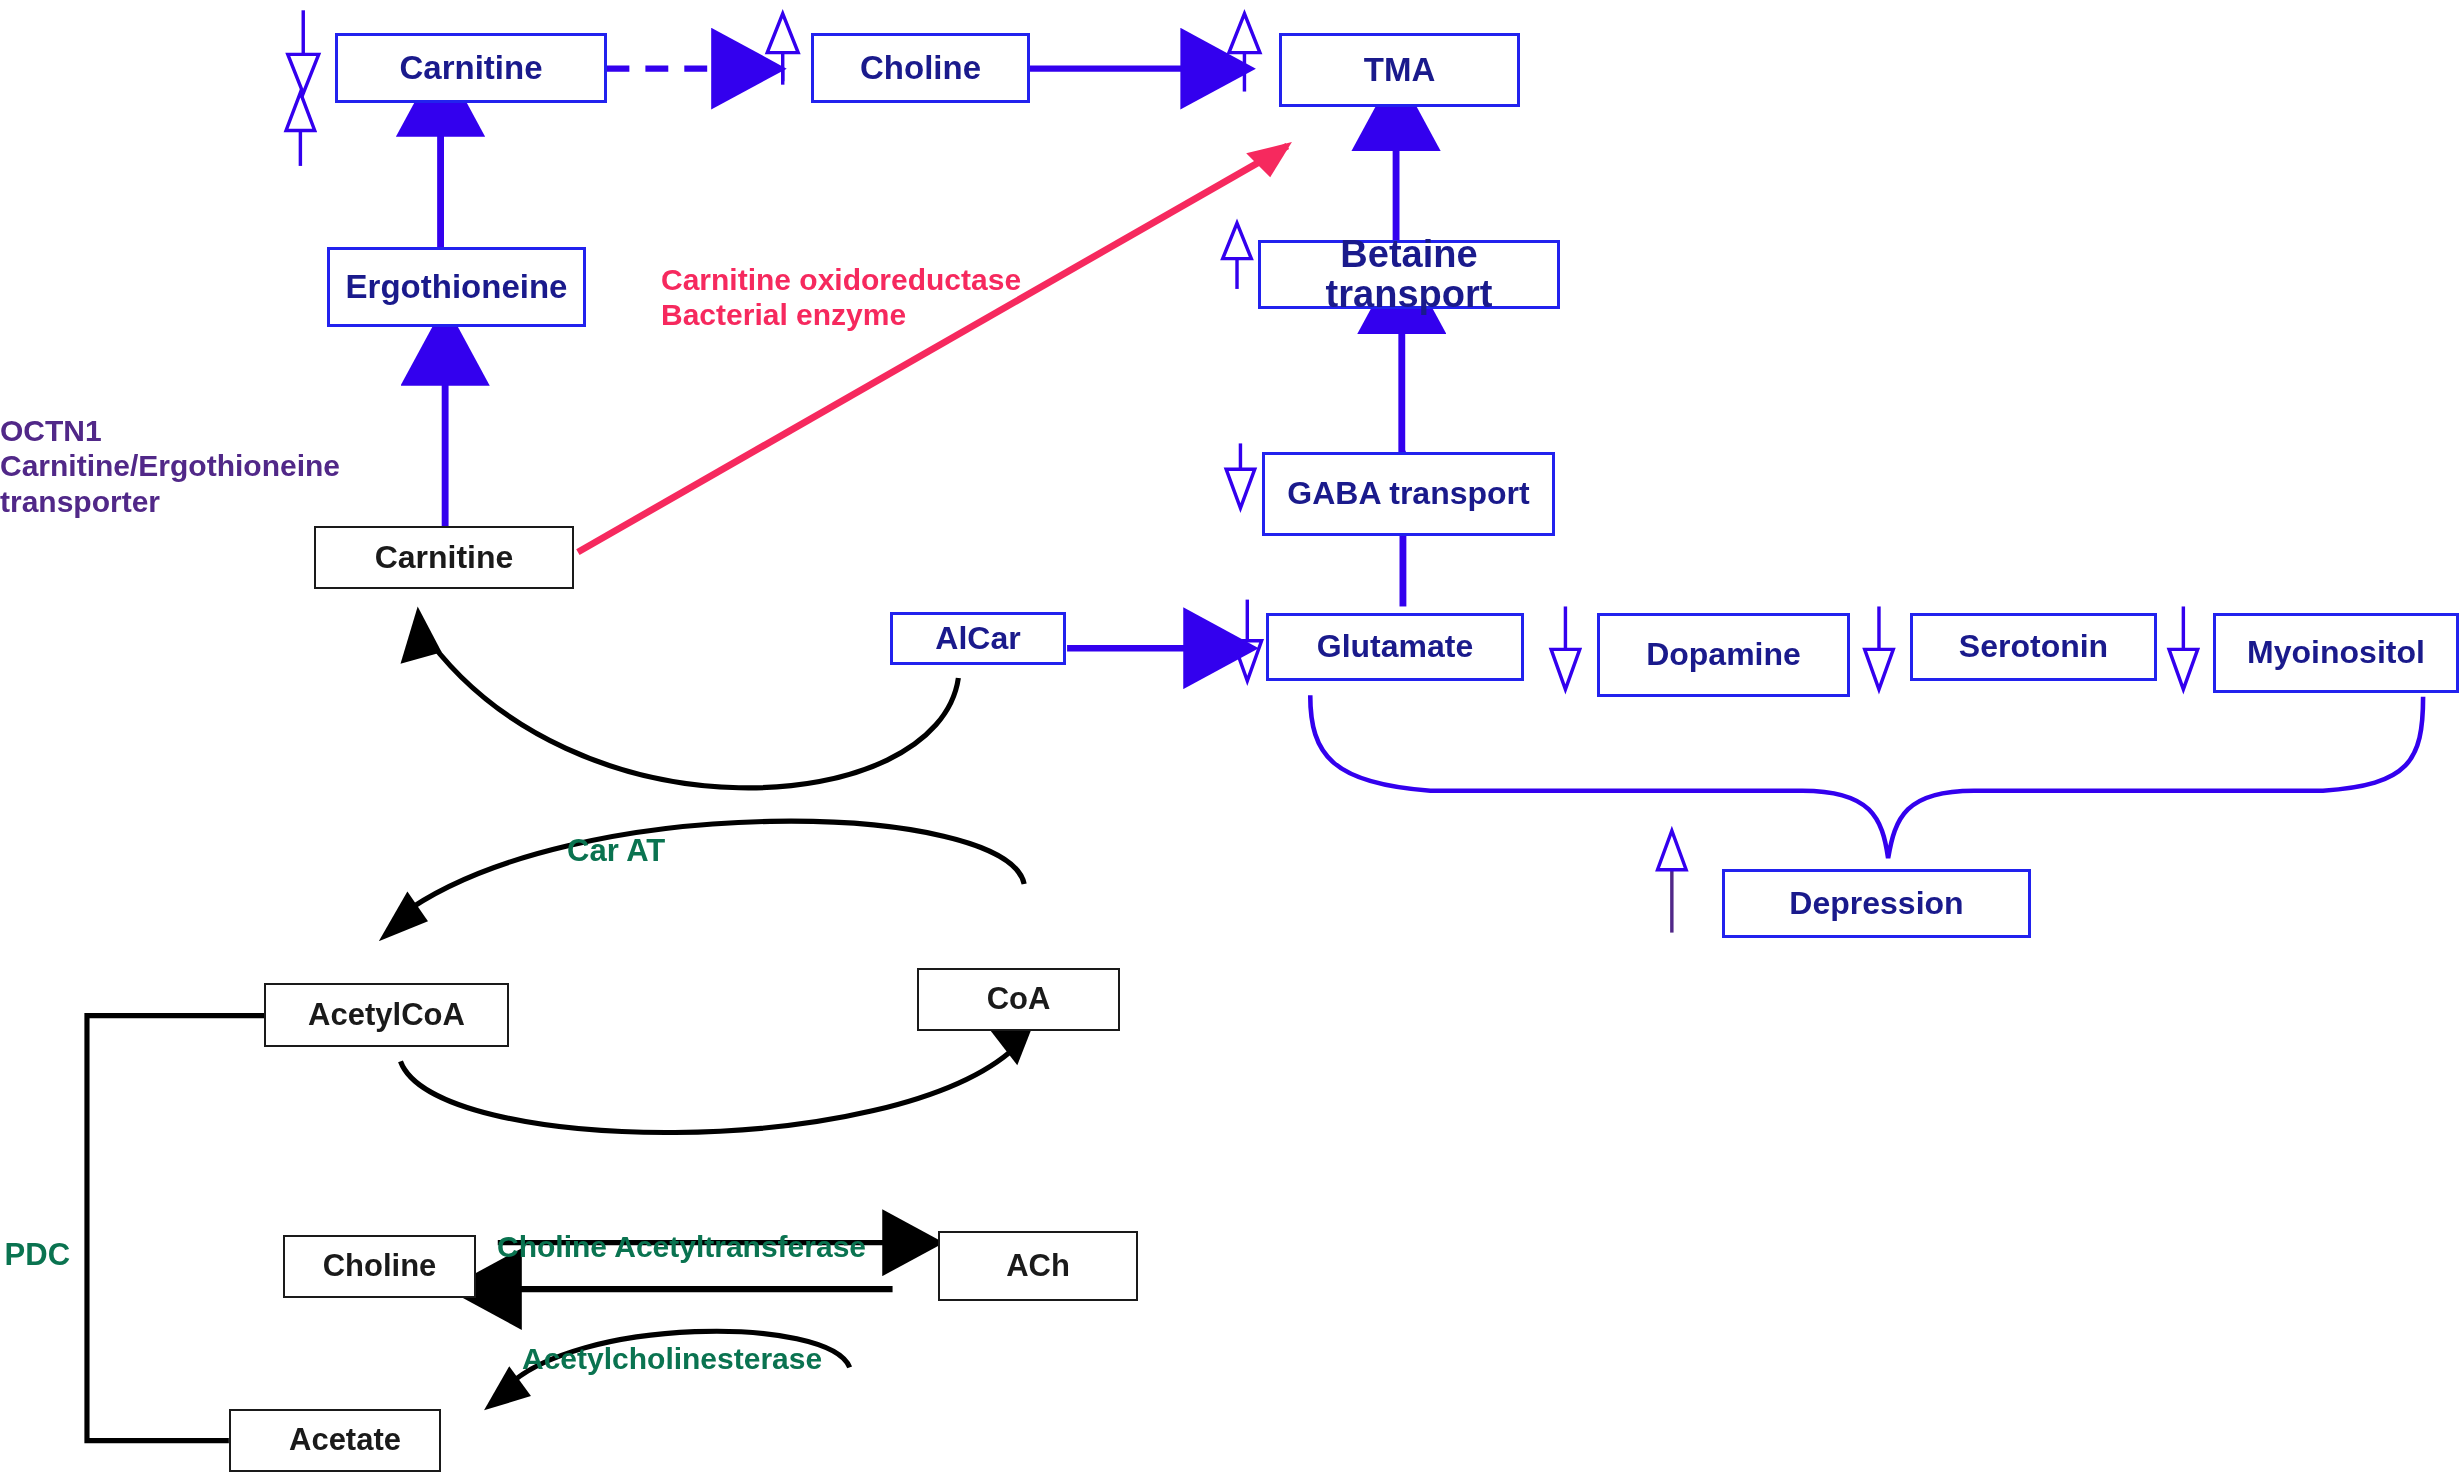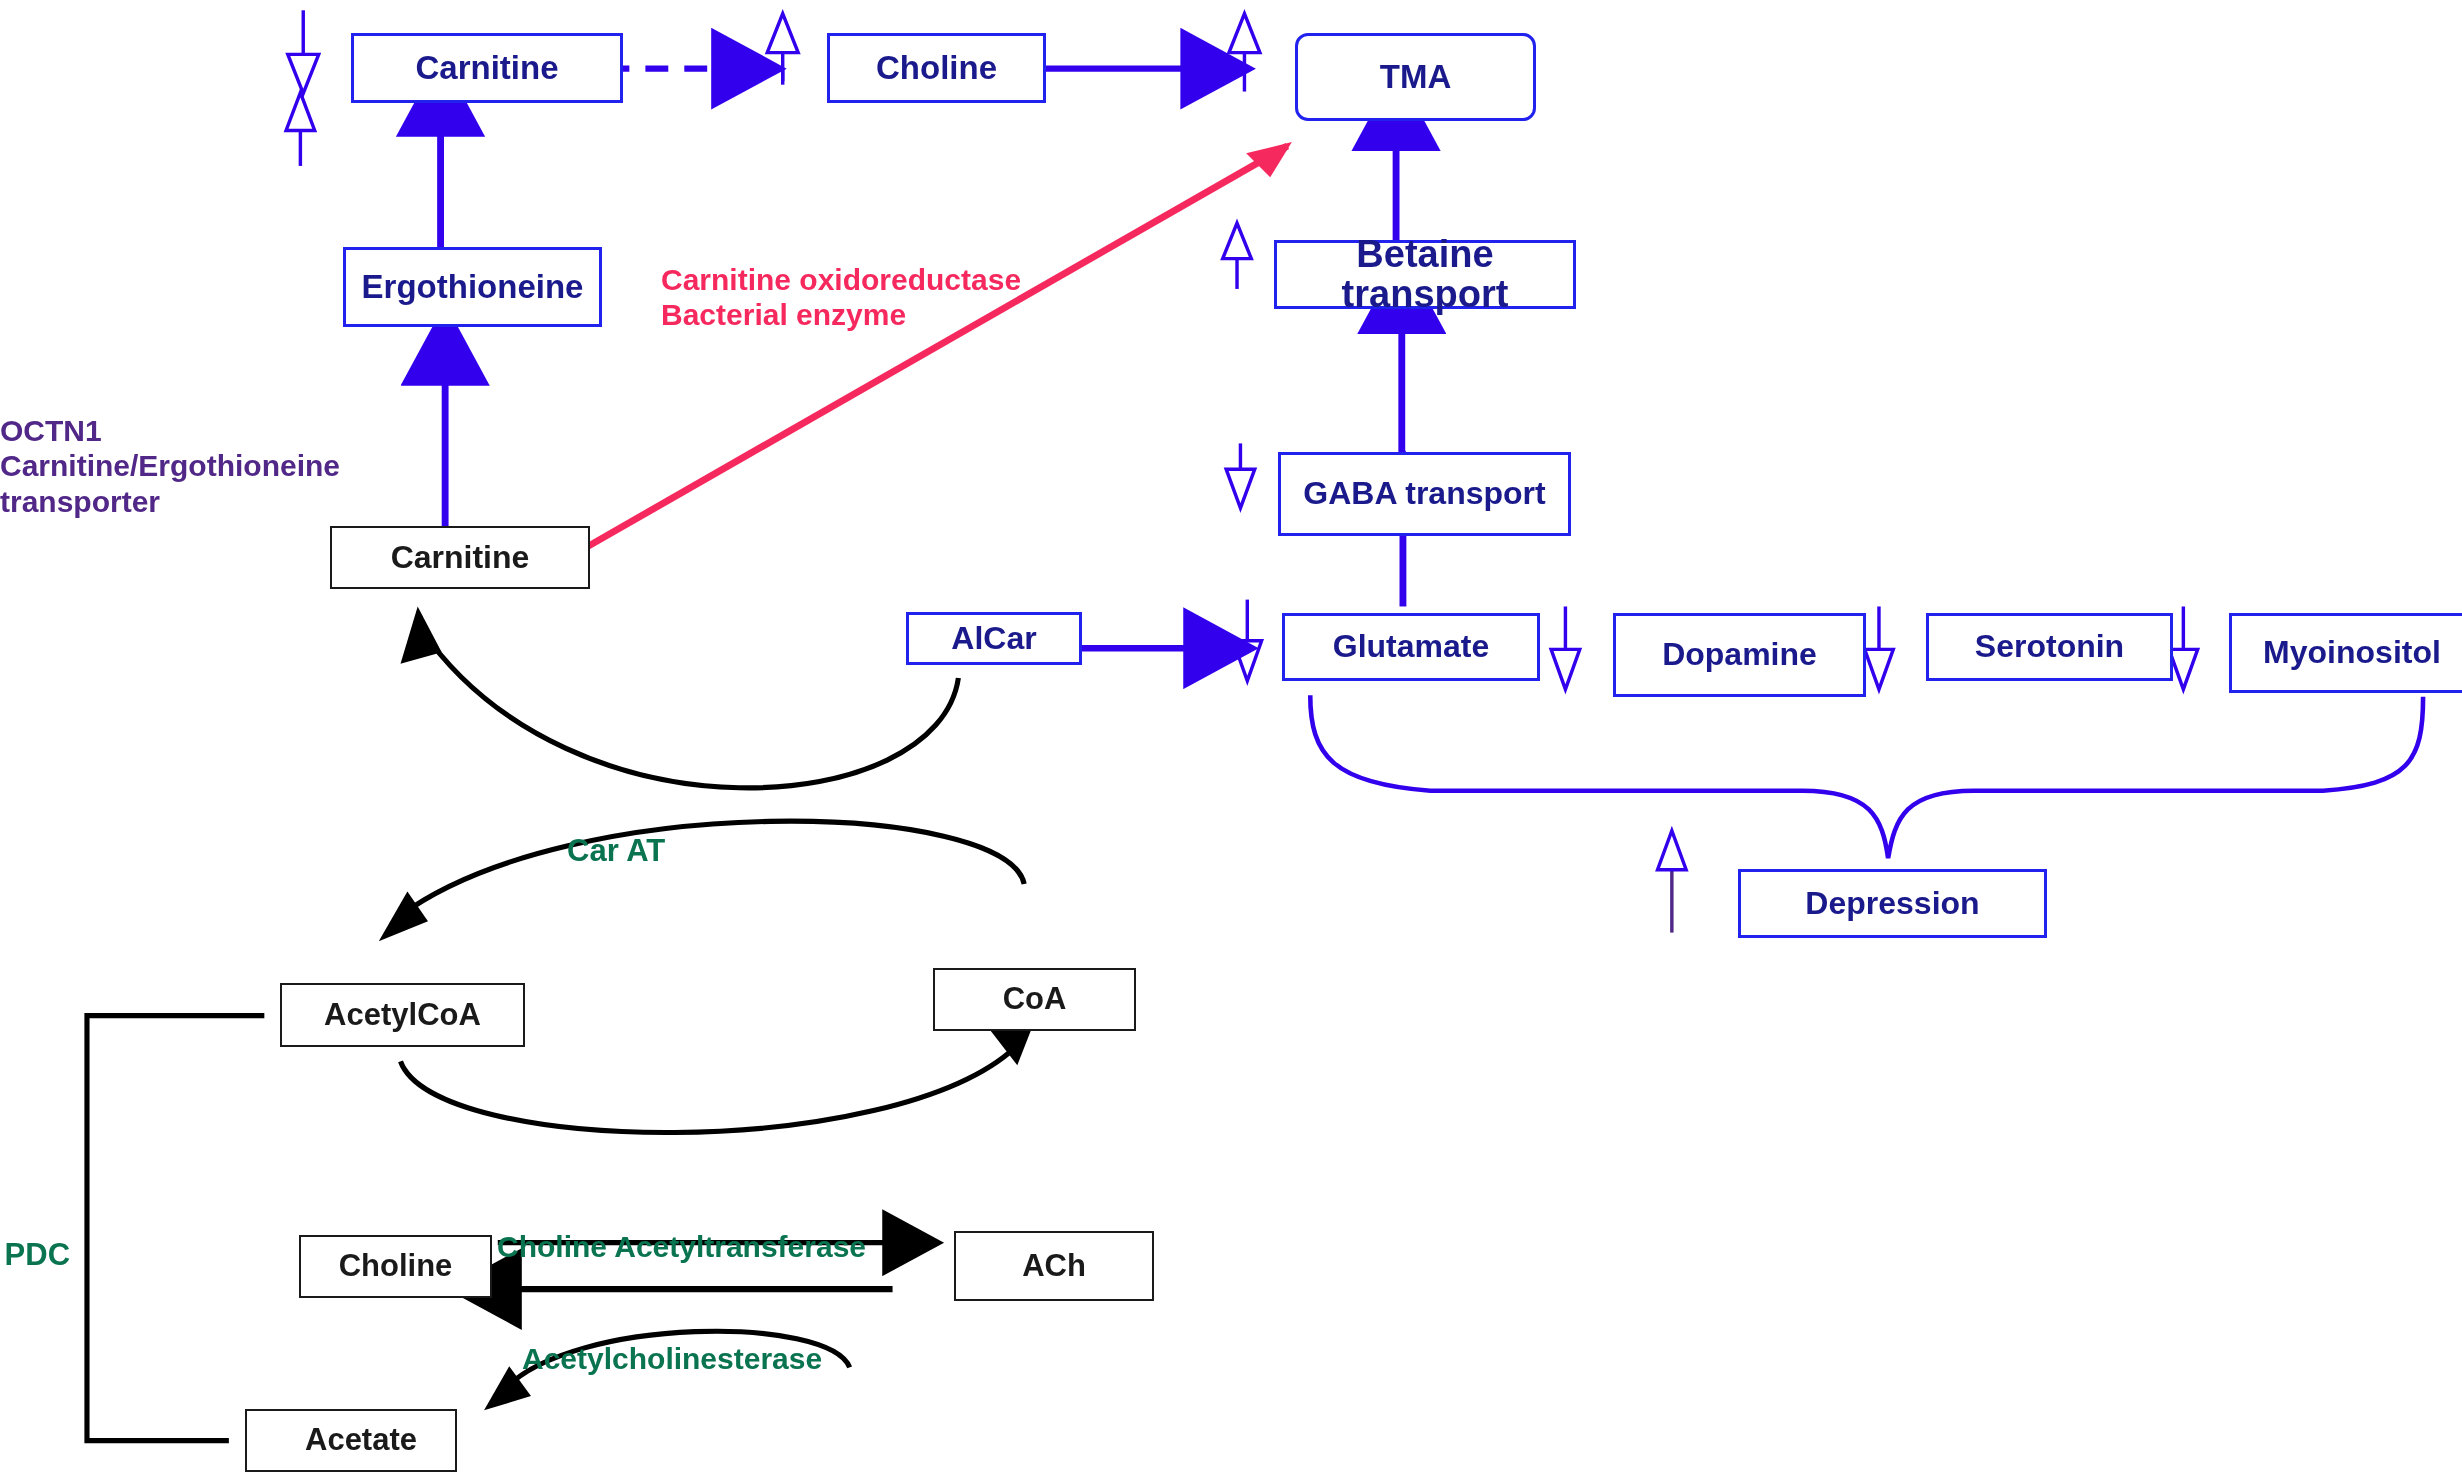--- a/index.html
+++ b/index.html
@@ -1,20 +1,20 @@
 <!DOCTYPE html>
 <html style="font-size:9.2px"><head>
 <meta charset="utf-8">
 <style>
   html,body{margin:0;padding:0;background:#ffffff;}
   body{font-family:"Liberation Sans",sans-serif;}
   #stage{position:relative;width:2462px;height:1483px;background:#fff;overflow:hidden;}
   svg.layer{position:absolute;left:0;top:0;width:2462px;height:1483px;}
   .nodebox{position:absolute;box-sizing:border-box;display:flex;align-items:center;justify-content:center;
-           text-align:center;font-weight:bold;line-height:1.05;margin-left:16px;}
+           text-align:center;font-weight:bold;line-height:1.05;}
   .blue-box{border:3.4px solid #2222ee;color:#1a1a8c;background:#ffffff;}
   .black-box{border:2.9px solid #1a1a1a;color:#1a1a1a;background:#ffffff;}
   .label{position:absolute;font-weight:bold;line-height:1.18;white-space:pre-line;margin-top:42px;}
   .lbl-red{color:#f6295e;}
   .lbl-purple{color:#512888;}
   .lbl-green{color:#0a7350;}
 </style>
 </head>
 <body>
 
@@ -144,21 +144,21 @@
   </svg>
 
   <div class="nodebox blue-box" style="left:335px;top:33px;width:272px;height:70px;font-size:33px;">
     <span>Carnitine</span>
   </div>
 
   <div class="nodebox blue-box" style="left:811px;top:33px;width:219px;height:70px;font-size:33px;">
     <span>Choline</span>
   </div>
 
-  <div class="nodebox blue-box" style="left:1279px;top:33px;width:241px;height:88px;font-size:33px;border-radius:13px;">
+  <div class="nodebox blue-box" style="left:1279px;top:33px;width:241px;height:74px;font-size:33px;">
     <span>TMA</span>
   </div>
 
   <div class="nodebox blue-box" style="left:327px;top:247px;width:259px;height:80px;font-size:33px;">
     <span>Ergothioneine</span>
   </div>
 
   <div class="nodebox blue-box" style="left:1258px;top:240px;width:302px;height:69px;font-size:38px;">
     <span>Betaine transport</span>
   </div>

